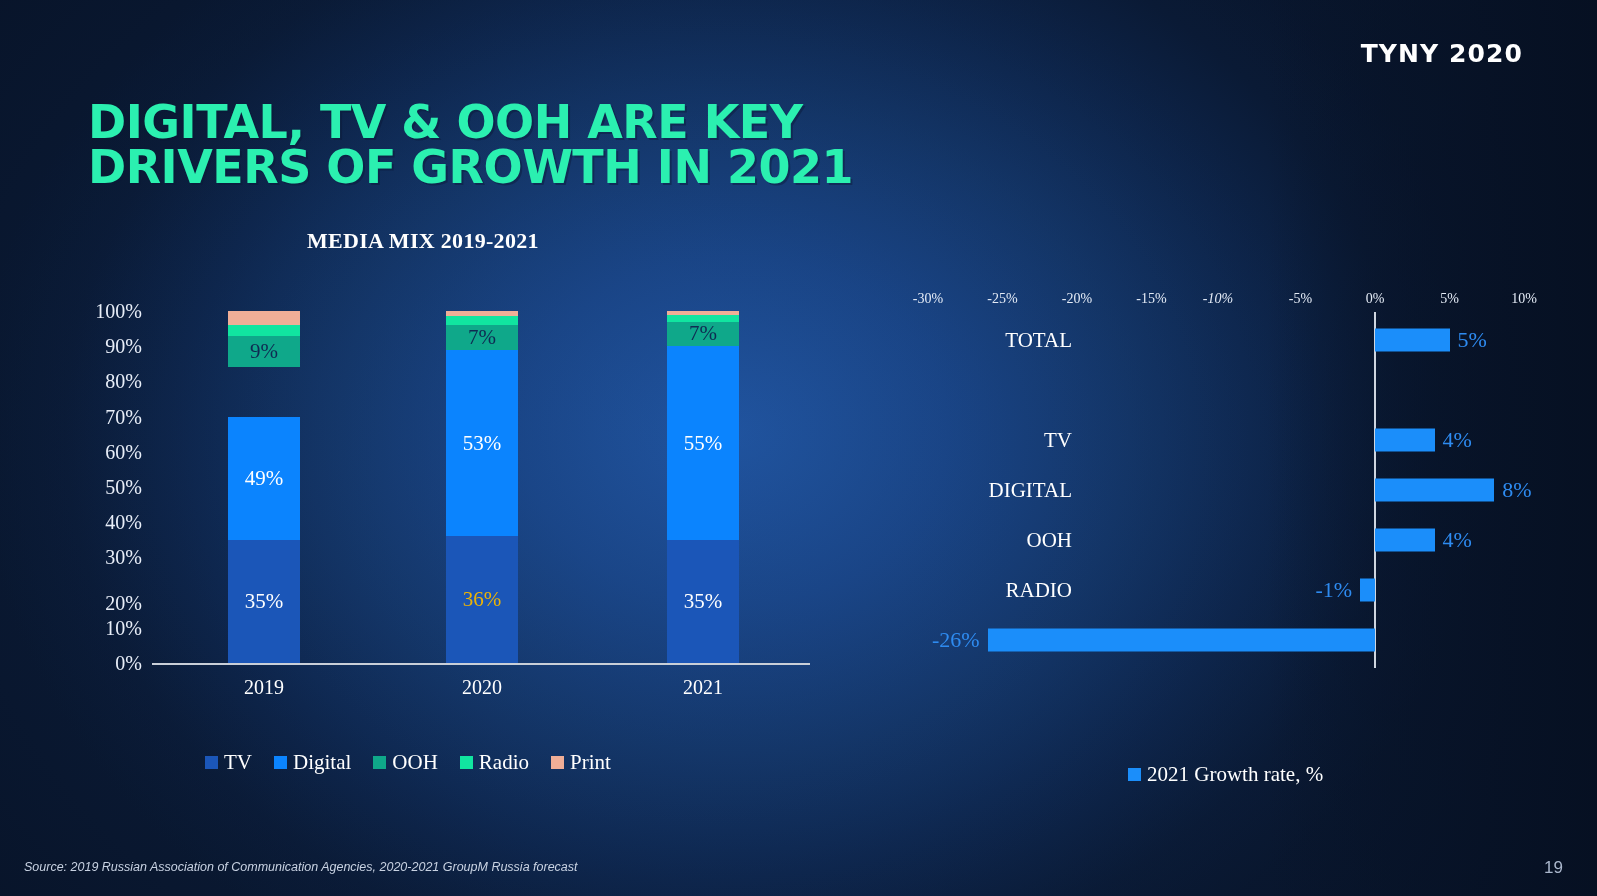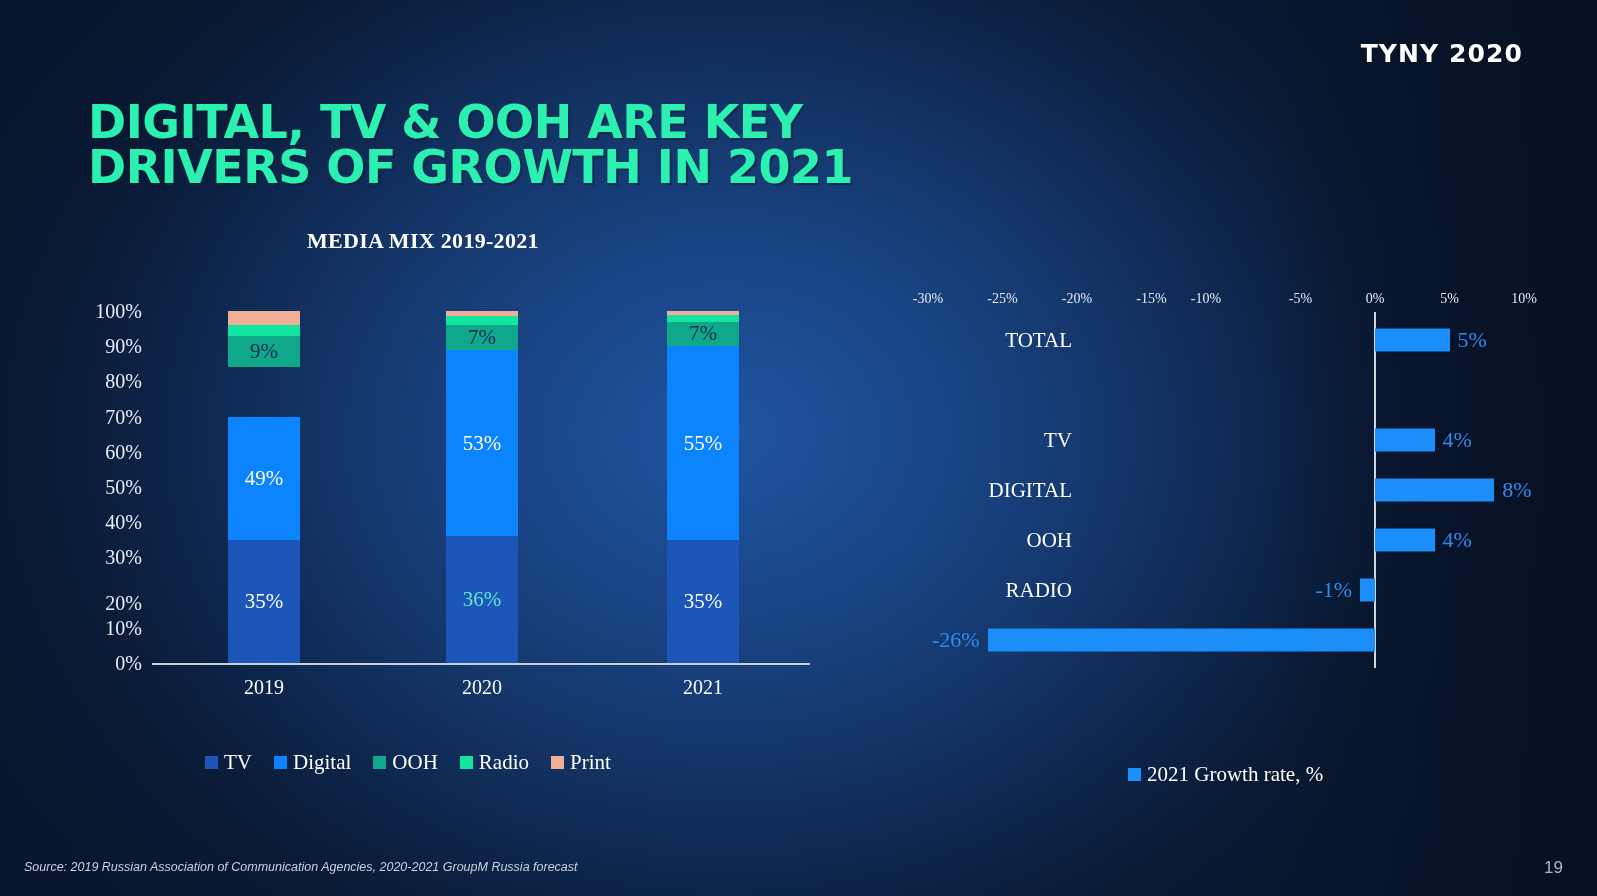--- a/index.html
+++ b/index.html
@@ -226,21 +226,21 @@
             <span class="seg-label" style="color: rgb(255, 255, 255);">49%</span>
           </div>
           <div class="seg" style="background: rgb(15, 168, 138); height: 31.68px; bottom: 295.68px;">
             <span class="seg-label" style="color: rgb(15, 42, 82);">9%</span>
           </div>
           <div class="seg" style="background: rgb(17, 229, 160); height: 10.56px; bottom: 327.36px;"></div>
           <div class="seg" style="background: rgb(240, 174, 151); height: 14.08px; bottom: 337.92px;"></div>
         </div>
         <div class="bar-col" style="left: 446px; top: 311px; height: 352px;">
           <div class="seg" style="background: rgb(27, 86, 184); height: 126.72px; bottom: 0px;">
-            <span class="seg-label" style="color: #5eead4;">36%</span>
+            <span class="seg-label" style="color: #eab308;">36%</span>
           </div>
           <div class="seg" style="background: rgb(11, 132, 254); height: 186.56px; bottom: 126.72px;">
             <span class="seg-label" style="color: rgb(255, 255, 255);">53%</span>
           </div>
           <div class="seg" style="background: rgb(15, 168, 138); height: 24.64px; bottom: 313.28px;">
             <span class="seg-label" style="color: rgb(15, 42, 82);">7%</span>
           </div>
           <div class="seg" style="background: rgb(17, 229, 160); height: 8.8px; bottom: 337.92px;"></div>
           <div class="seg" style="background: rgb(240, 174, 151); height: 5.28px; bottom: 346.72px;"></div>
         </div>
@@ -286,21 +286,21 @@
         <span class="lg-text">Print</span>
       </div>
     </div>
 
   <div id="right-chart">
     <div id="right-xaxis">
         <div class="r-tick" style="left: 118px;">-30%</div>
         <div class="r-tick" style="left: 192.5px;">-25%</div>
         <div class="r-tick" style="left: 267px;">-20%</div>
         <div class="r-tick" style="left: 341.5px;">-15%</div>
-        <div class="r-tick" style="left: 396px;">-10%</div>
+        <div class="r-tick" style="left: 408px; font-style: italic;">-10%</div>
         <div class="r-tick" style="left: 490.5px;">-5%</div>
         <div class="r-tick" style="left: 565px;">0%</div>
         <div class="r-tick" style="left: 639.5px;">5%</div>
         <div class="r-tick" style="left: 714px;">10%</div>
       </div>
     <div class="zero-axis" id="zero-axis" style="left: 564px; top: 312px; height: 356px;"></div>
     <div class="r-cat-wrap" id="right-cats">
         <div class="r-cat-label" style="top: 340px;">TOTAL</div>
         <div class="r-cat-label" style="top: 440px;">TV</div>
         <div class="r-cat-label" style="top: 490px;">DIGITAL</div>

